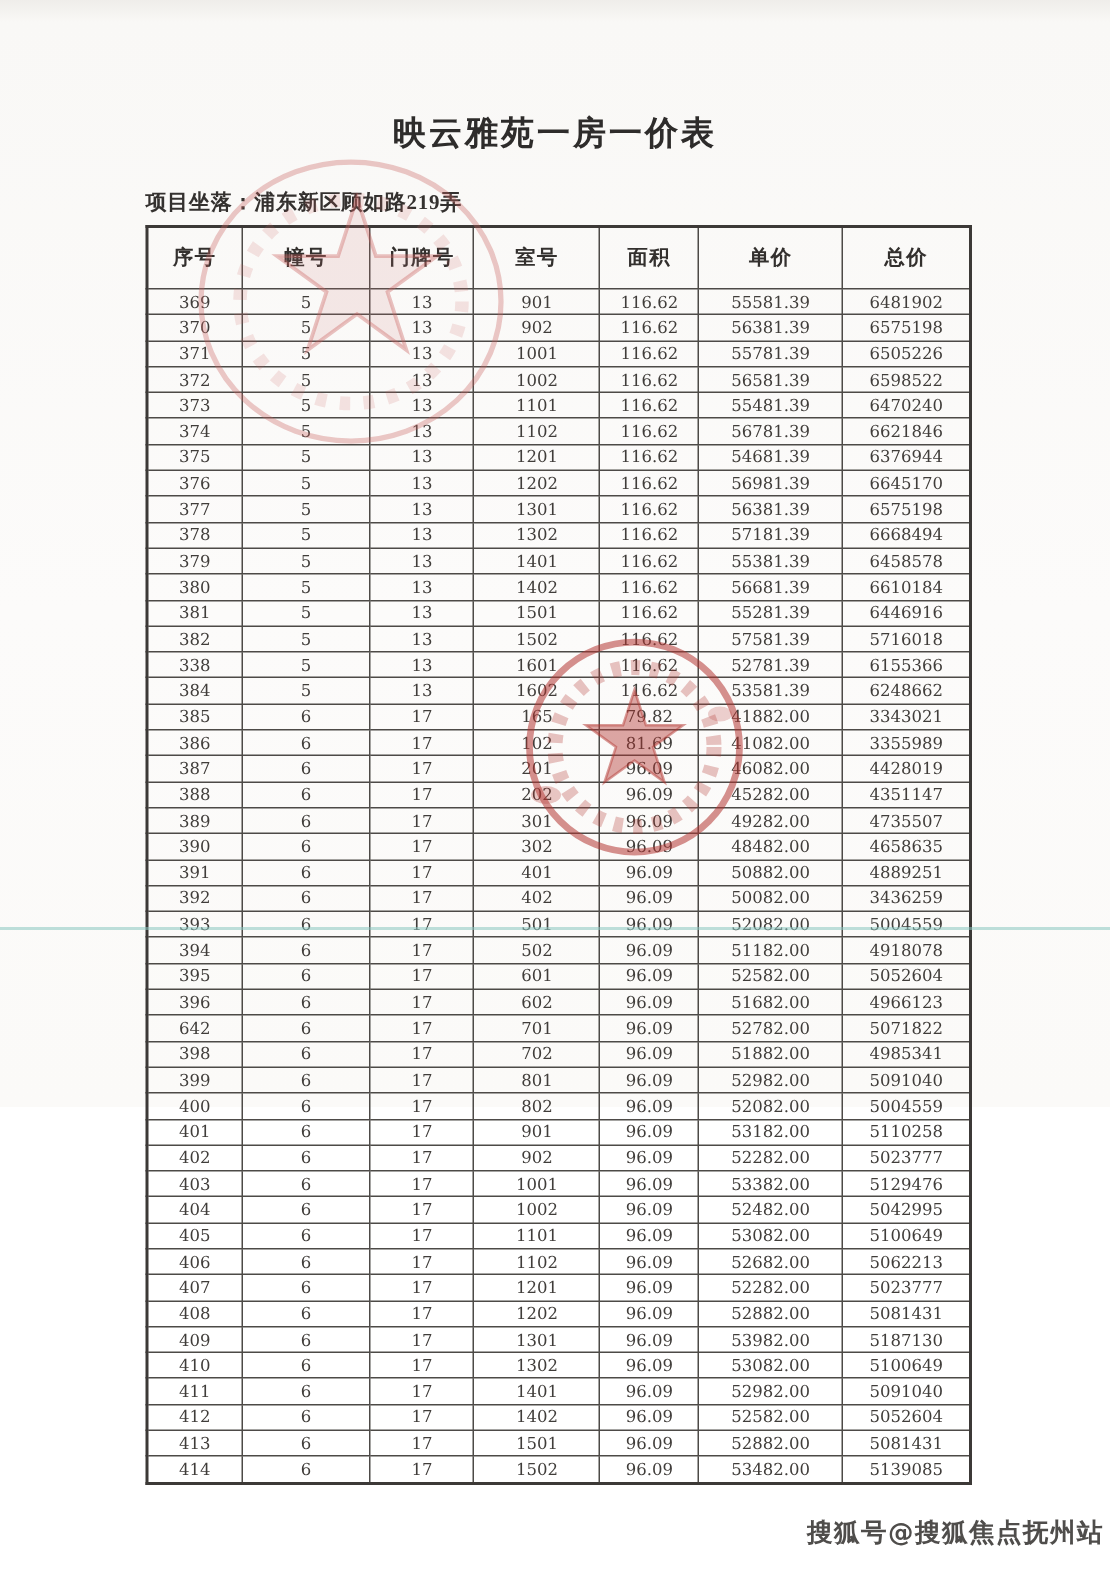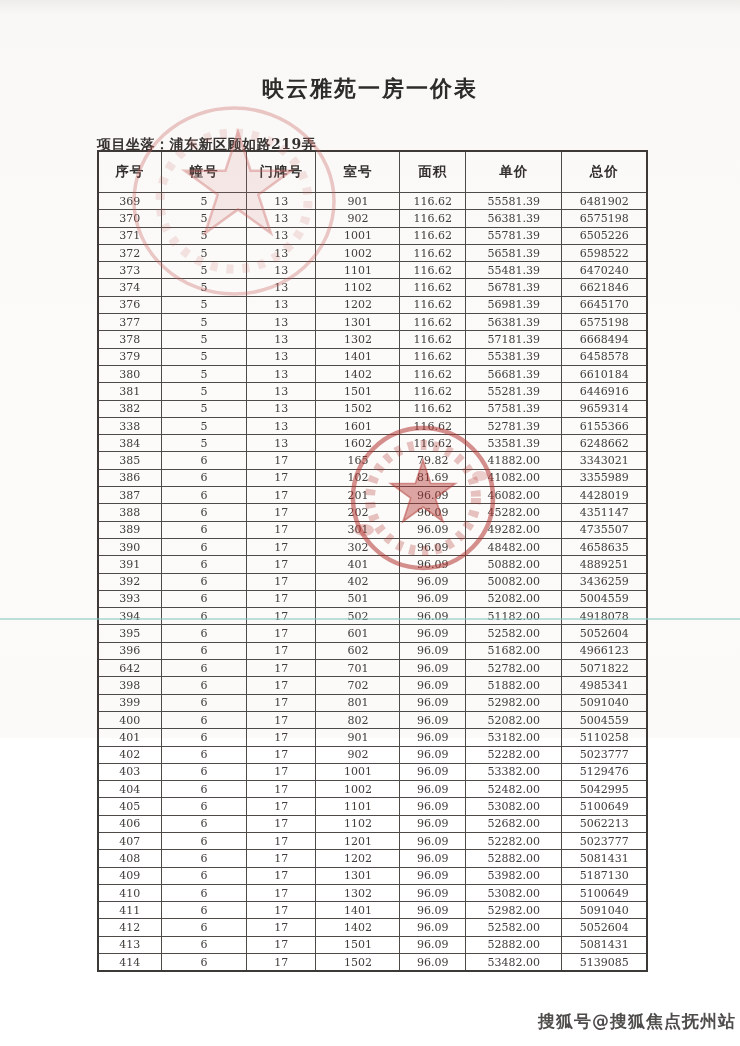--- a/index.html
+++ b/index.html
@@ -14,23 +14,24 @@
     width:740px;height:738px;
     background:linear-gradient(180deg,#efedea 0%,#f9f8f6 2%,#fcfbfa 55%,#fbfaf8 100%);
   }
   .doc-title{
     position:absolute;top:74px;left:0;width:740px;
     text-align:center;
     font-size:22px;font-weight:bold;color:#2e2c2b;
     letter-spacing:2px;margin:0;
   }
   .location-line{
-    position:absolute;top:136px;left:97px;
+    position:absolute;top:126px;left:97px;
     font-size:14px;font-weight:bold;color:#34312f;
     letter-spacing:0.5px;
+    font-family:Liberation Serif, serif;
   }
   table.price-table{
     position:absolute;top:150px;left:97px;width:551px;
     border-collapse:collapse;
     table-layout:fixed;
     background:transparent;
   }
   table.price-table th,
   table.price-table td{
     border:1px solid #4d4a47;
@@ -147,20 +148,29 @@
         <tr>
           <td>374</td>
           <td>5</td>
           <td>13</td>
           <td>1102</td>
           <td>116.62</td>
           <td>56781.39</td>
           <td>6621846</td>
         </tr>
         <tr>
+          <td>375</td>
+          <td>5</td>
+          <td>13</td>
+          <td>1201</td>
+          <td>116.62</td>
+          <td>54681.39</td>
+          <td>6376944</td>
+        </tr>
+        <tr>
           <td>376</td>
           <td>5</td>
           <td>13</td>
           <td>1202</td>
           <td>116.62</td>
           <td>56981.39</td>
           <td>6645170</td>
         </tr>
         <tr>
           <td>377</td>
@@ -207,21 +217,21 @@
           <td>55281.39</td>
           <td>6446916</td>
         </tr>
         <tr>
           <td>382</td>
           <td>5</td>
           <td>13</td>
           <td>1502</td>
           <td>116.62</td>
           <td>57581.39</td>
-          <td>9659314</td>
+          <td>5716018</td>
         </tr>
         <tr>
           <td>338</td>
           <td>5</td>
           <td>13</td>
           <td>1601</td>
           <td>116.62</td>
           <td>52781.39</td>
           <td>6155366</td>
         </tr>

